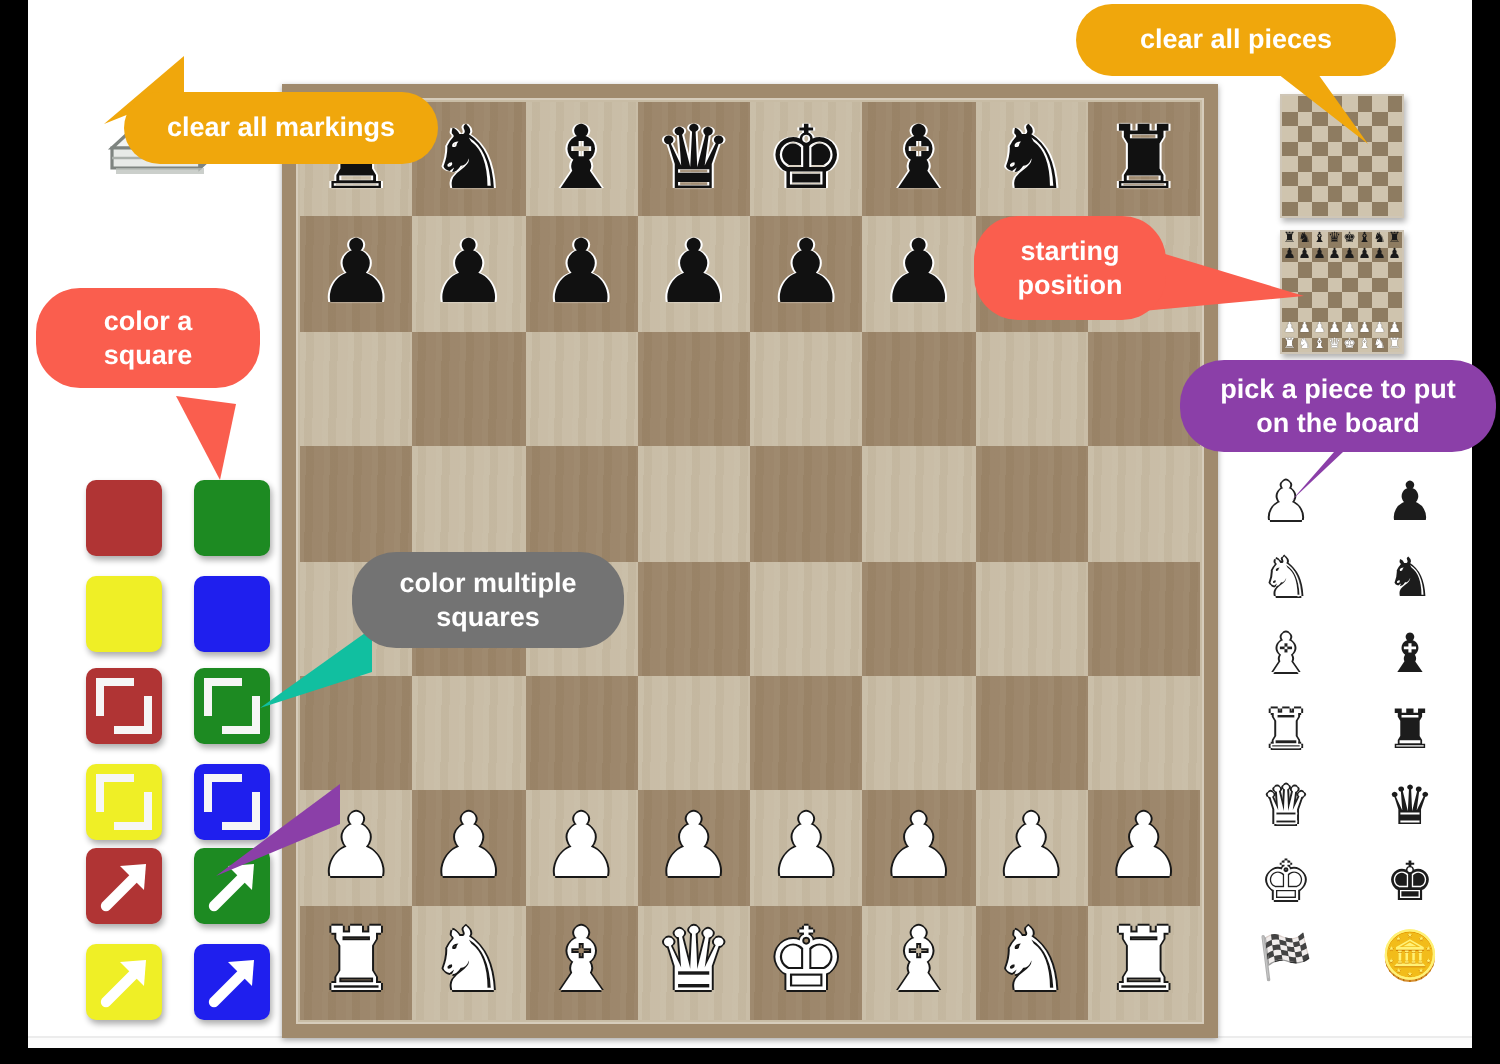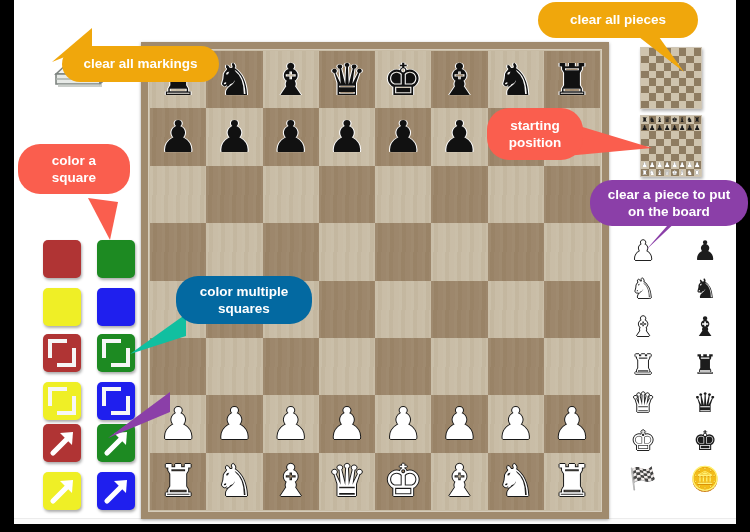--- a/index.html
+++ b/index.html
@@ -165,21 +165,21 @@
     align-items: center;
     justify-content: center;
     padding: 7px 16px;
     z-index: 40;
     white-space: pre-line;
   }
   .tail { position: absolute; z-index: 39; }
 
   .b-amber  { background: #f0a70c; }
   .b-red    { background: #fa5e4e; }
-  .b-teal   { background: #0369a1; }
+  .b-teal   { background: #737373; }
   .b-purple { background: #8b3fa8; }
 </style>
 </head>
 <body>
 
 <div id="app">
   <div class="page"></div>
   <div class="page-shadowline"></div>
 
   <div class="board-frame">
@@ -588,16 +588,16 @@
   </svg>
   <div class="bubble b-red" style="left:487px; top:108px; width:96px; height:52px;">
     <span>starting
 position</span>
   </div>
 
   <svg class="tail" style="left:646px; top:218px;" width="34" height="32">
     <polygon points="28,0 34,0 0,32" fill="#8b3fa8"></polygon>
   </svg>
   <div class="bubble b-purple" style="left:590px; top:180px; width:158px; height:46px;">
-    <span>clear a piece to put
+    <span>pick a piece to put
 on the board</span>
   </div>
 </div>
 
 </body></html>

